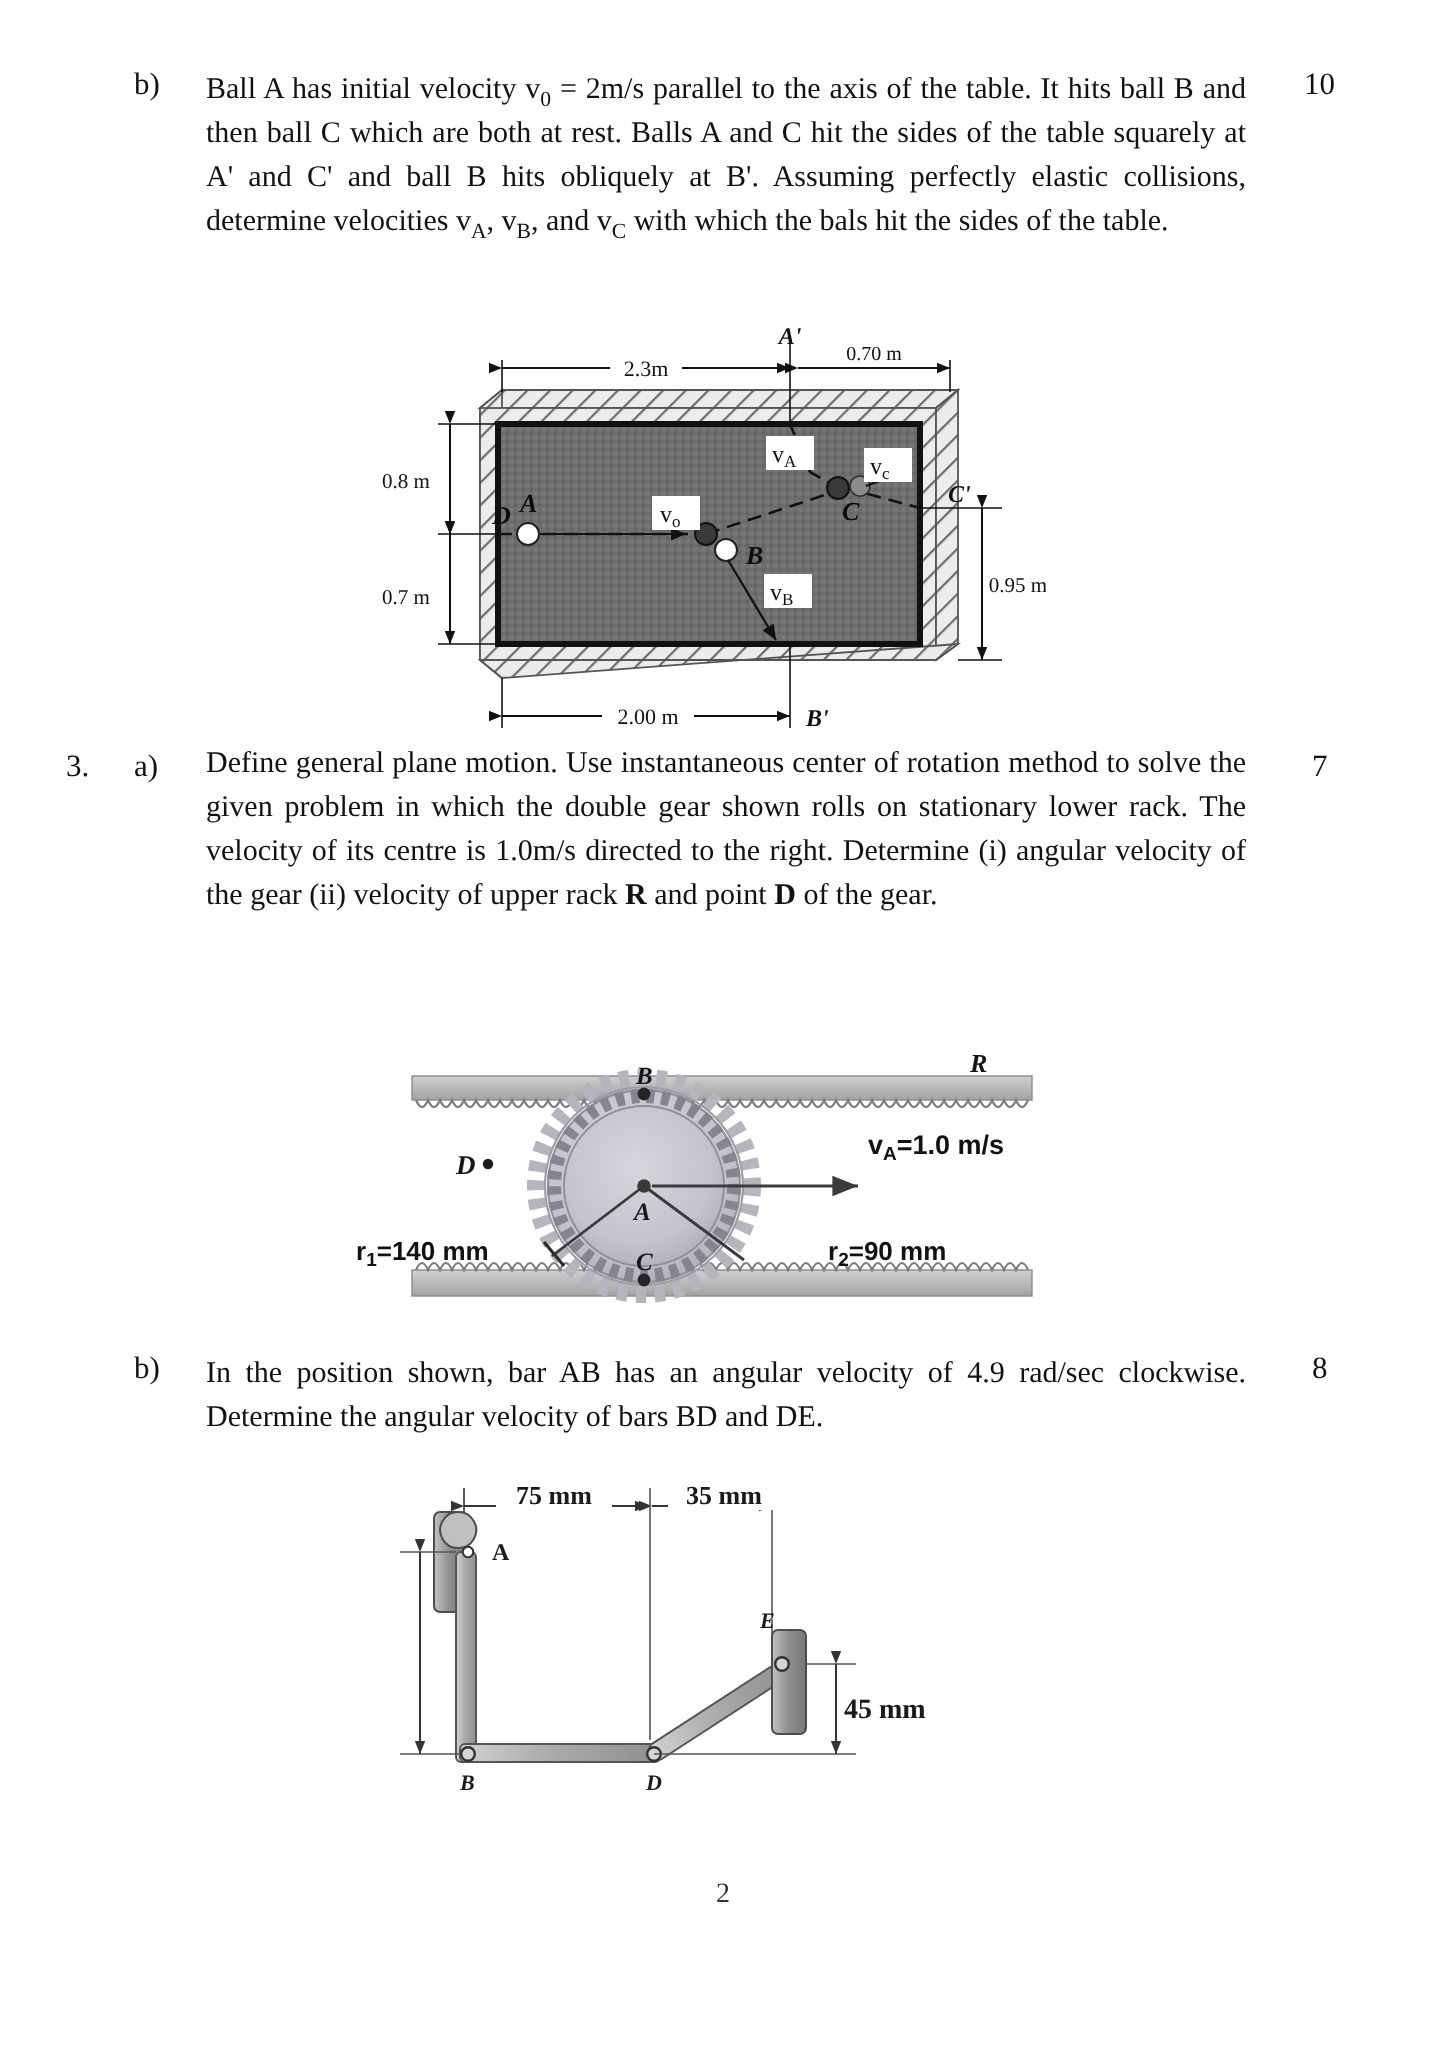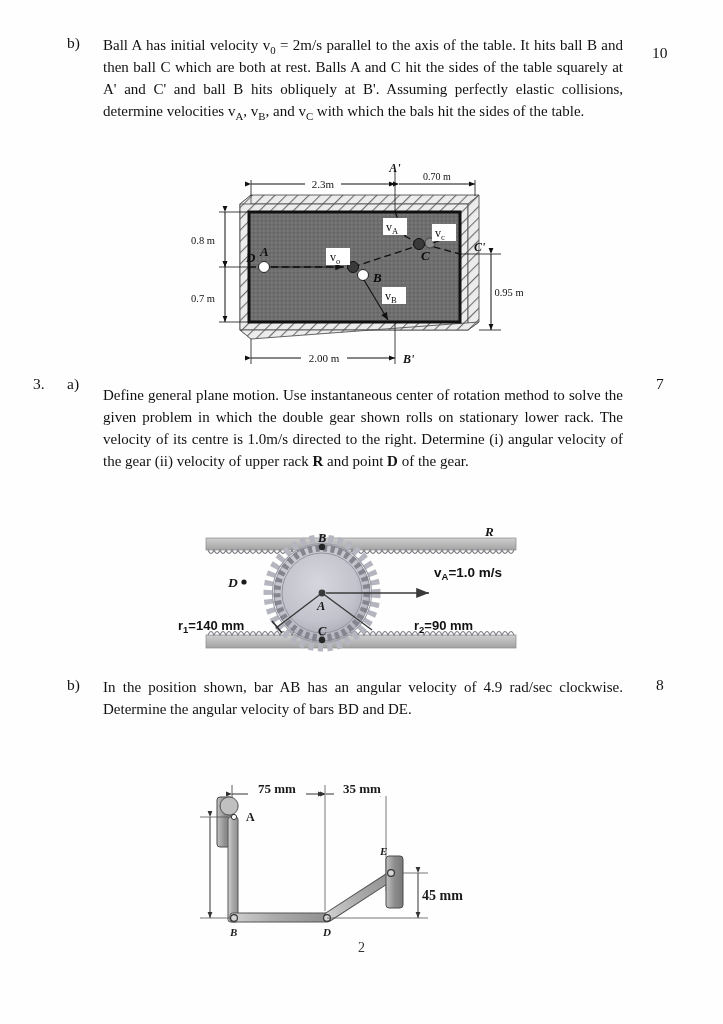--- a/index.html
+++ b/index.html
@@ -66,21 +66,21 @@
 </head>
 <body>
 
 <div class="page">
 
   <div class="qblock" style="left:0;top:0;width:723px;">
     <div class="qlet" style="left:67px; top:34px;">b)</div>
     <div class="qtext" style="left:103px; top:34px; width:520px;">
       <span>Ball A has initial velocity v</span><sub>0</sub><span> = 2m/s parallel to the axis of the table.  It hits ball B and then ball C which are both at rest.  Balls A and C hit the sides of the table squarely at A' and C' and ball B hits obliquely at B'.  Assuming perfectly elastic collisions, determine velocities v</span><sub>A</sub><span>, v</span><sub>B</sub><span>, and v</span><sub>C</sub><span> with which the bals hit the sides of the table.</span>
     </div>
-    <div class="marks" style="left:652px; top:34px;margin-top:10px;">10</div>
+    <div class="marks" style="left:652px; top:34px;">10</div>
   </div>
 
   <div class="fig" style="left:183px; top:162px;">
     <svg width="340" height="210" viewBox="0 0 340 210">
       <defs>
         <pattern id="hatch" width="8" height="8" patternTransform="rotate(45)" patternUnits="userSpaceOnUse">
           <rect width="8" height="8" fill="#ececec"></rect>
           <line x1="0" y1="0" x2="0" y2="8" stroke="#6d6d6d" stroke-width="2.2"></line>
         </pattern>
         <pattern id="felt" width="4" height="4" patternUnits="userSpaceOnUse">
@@ -173,21 +173,21 @@
       <text x="202" y="138" font-family="'Liberation Serif',serif" font-size="12" fill="#111">v<tspan font-size="8.5" dy="2.5">B</tspan></text>
 
       <rect x="249" y="62" width="24" height="17" fill="#fff"></rect>
       <text x="252" y="75" font-family="'Liberation Serif',serif" font-size="12" fill="#111">v<tspan font-size="8.5" dy="2.5">c</tspan></text>
     </svg>
   </div>
 
   <div class="qblock" style="left:0;top:0;width:723px;">
     <div class="qnum" style="left:33px; top:375px;">3.</div>
     <div class="qlet" style="left:67px; top:375px;">a)</div>
-    <div class="qtext" style="left:103px; top:384px; width:520px;">
+    <div class="qtext" style="left:103px; top:371px; width:520px;">
       <span>Define general plane motion. Use instantaneous center of rotation method to solve the given problem in which the double gear shown rolls on stationary lower rack. The velocity of its centre is 1.0m/s directed to the right. Determine (i) angular velocity of the gear (ii) velocity of upper rack </span><span class="bld">R</span><span> and point </span><span class="bld">D</span><span> of the gear.</span>
     </div>
     <div class="marks" style="left:656px; top:375px;">7</div>
   </div>
 
   <div class="fig" style="left:176px; top:520px;">
     <svg width="370" height="145" viewBox="0 0 370 145">
       <defs>
         <radialGradient id="gearGrad" cx="45%" cy="38%" r="68%">
           <stop offset="0%" stop-color="#d6d6de"></stop>
@@ -252,21 +252,21 @@
   </div>
 
   <div class="qblock" style="left:0;top:0;width:723px;">
     <div class="qlet" style="left:67px; top:676px;">b)</div>
     <div class="qtext" style="left:103px; top:676px; width:520px;">
       <span>In the position shown, bar AB has an angular velocity of 4.9 rad/sec clockwise. Determine the angular velocity of bars BD and DE.</span>
     </div>
     <div class="marks" style="left:656px; top:676px;">8</div>
   </div>
 
-  <div class="fig" style="left:196px; top:738px;margin-top:41px;">
+  <div class="fig" style="left:196px; top:738px;">
     <svg width="330" height="180" viewBox="0 0 330 180">
       <defs>
         <linearGradient id="barGrad" x1="0" y1="0" x2="1" y2="0">
           <stop offset="0%" stop-color="#d2d2d2"></stop>
           <stop offset="45%" stop-color="#ababab"></stop>
           <stop offset="100%" stop-color="#8e8e8e"></stop>
         </linearGradient>
         <linearGradient id="blockGrad" x1="0" y1="0" x2="1" y2="0">
           <stop offset="0%" stop-color="#c2c2c2"></stop>
           <stop offset="50%" stop-color="#8d8d8d"></stop>

